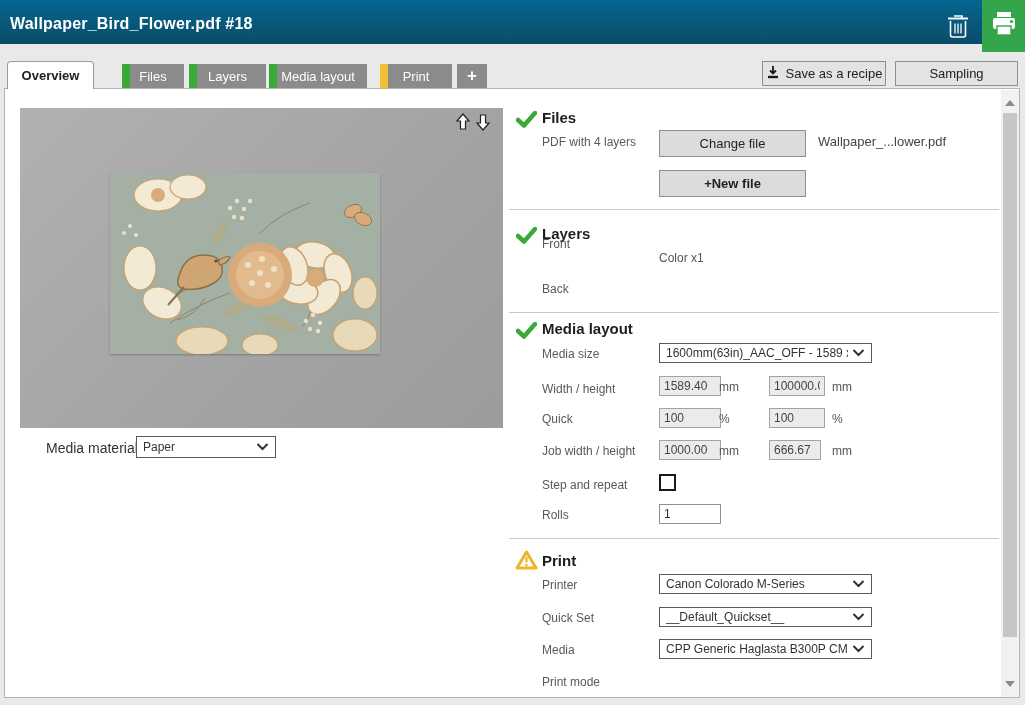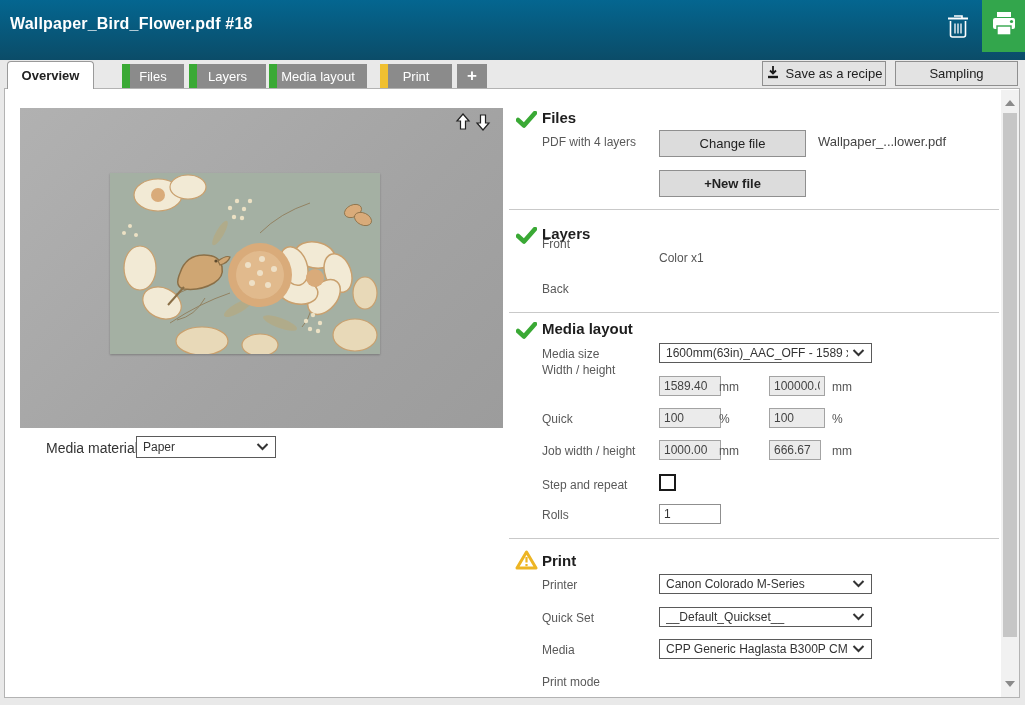--- a/index.html
+++ b/index.html
@@ -5,21 +5,21 @@
   * { box-sizing: border-box; margin: 0; padding: 0; }
   html,body { width:1025px; height:705px; }
   body {
     position: relative;
     background: #e9e9e9;
     font-family: "Liberation Sans", sans-serif;
     overflow: hidden;
   }
   
   .header {
-    position:absolute; left:0; top:0; width:1025px; height:60px;
+    position:absolute; left:0; top:0; width:1025px; height:44px;
     background: linear-gradient(180deg,#046690 0%,#0b4c68 100%);
   }
   .header .title {
     position:absolute; left:10px; top:15px;
     color:#fff; font-size:16px; font-weight:bold; letter-spacing:.2px;
   }
   .trash-btn { position:absolute; left:945px; top:12px; width:28px; height:28px; cursor:pointer; }
   .print-btn {
     position:absolute; left:982px; top:0; width:43px; height:52px;
     background:#33a64c; display:flex; align-items:center; justify-content:center; cursor:pointer;
@@ -317,21 +317,21 @@
   <div class="sec-head" style="top:231px">Media layout</div>
 
   <div class="row-label" style="top:258px">Media size</div>
   <div class="select dd" style="top:254px">
     <span class="txt">1600mm(63in)_AAC_OFF - 1589 x 100000</span>
     <svg width="13" height="8" viewBox="0 0 13 8">
         <path d="M1.5 1 L6.5 6 L11.5 1" fill="none" stroke="#333" stroke-width="2"></path>
       </svg>
   </div>
 
-  <div class="row-label" style="top:274px">Width / height</div>
+  <div class="row-label" style="top:293px">Width / height</div>
   <input class="field" style="left: 654px; top: 287px;" readonly="" value="1589.40">
   <div class="unit" style="left:714px; top:291px">mm</div>
   <input class="field" style="left: 764px; top: 287px; width: 56px;" readonly="" value="100000.00">
   <div class="unit" style="left:827px; top:291px">mm</div>
 
   <div class="row-label" style="top:323px">Quick</div>
   <input class="field" style="left: 654px; top: 319px;" readonly="" value="100">
   <div class="unit" style="left:714px; top:323px">%</div>
   <input class="field" style="left: 764px; top: 319px; width: 56px;" readonly="" value="100">
   <div class="unit" style="left:827px; top:323px">%</div>

